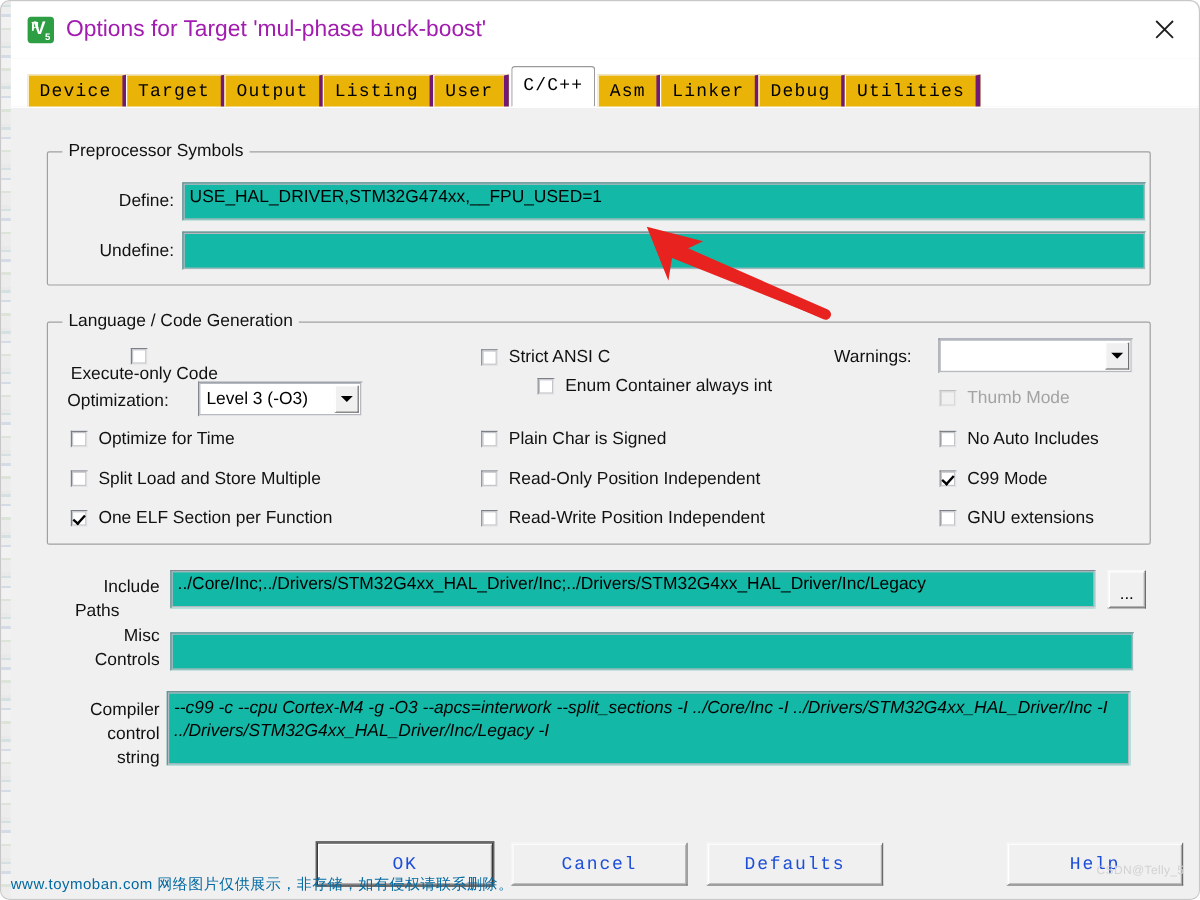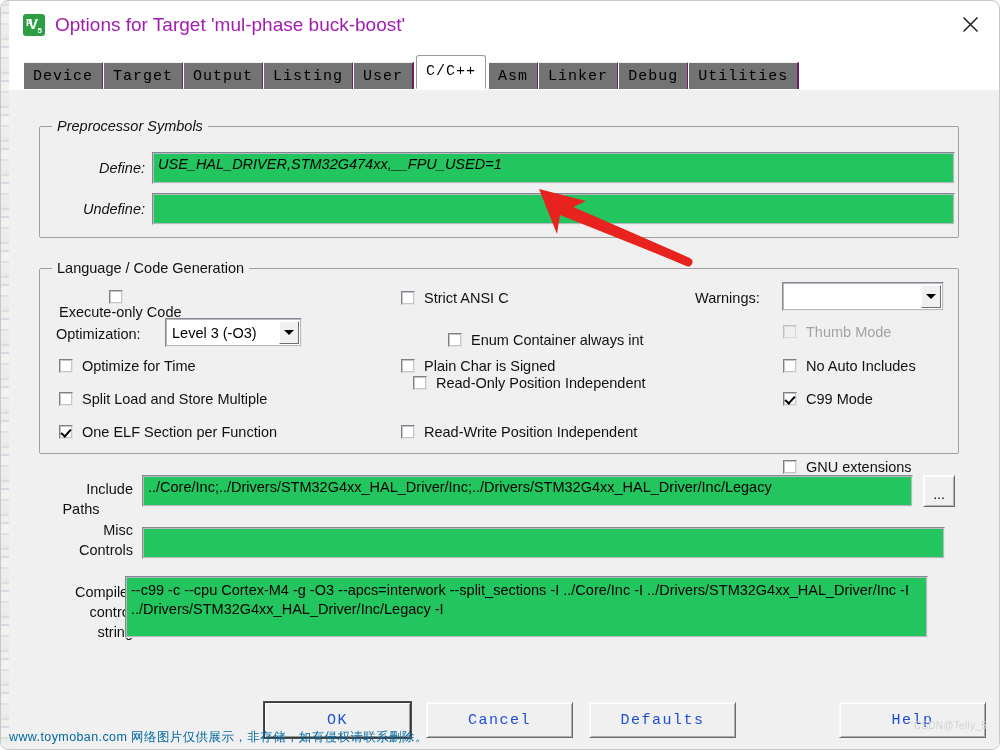--- a/index.html
+++ b/index.html
@@ -85,23 +85,23 @@
     display: flex; align-items: flex-end;
     padding-left: 14px;
   }
   .tab {
     font-family: "Liberation Mono", monospace;
     font-size: 15px;
     color: #000;
     letter-spacing: 1px;
     padding: 5px 9px 5px 9px;
     margin-right: -1px;
-    background: #737373;
+    background: #eab308;
     border-left: 1px solid #fdfdfd;
-    border-right: 2px solid #701a75;
+    border-right: 4px solid #701a75;
     border-top: 1px solid #f0f0f0;
     height: 27px;
     line-height: 17px;
     white-space: nowrap;
     cursor: default;
   }
   .tab.active {
     background: #ffffff;
     border: 1px solid #9a9a9a;
     border-bottom: 1px solid #ffffff;
@@ -139,21 +139,21 @@
   .lbl {
     font-size: 14.5px; color: #111;
     position: absolute;
     white-space: nowrap;
   }
   .lbl.right { text-align: right; }
 
   
   .field {
     position: absolute;
-    background: #22c55e;
+    background: #14b8a6;
     border: 1px solid;
     border-color: #828790 #e9e9e9 #e9e9e9 #828790;
     outline: 1px solid #b6bac0;
     outline-offset: -2px;
     font-size: 14.5px;
     color: #000;
     padding: 3px 4px 0 5px;
     overflow: hidden;
     white-space: nowrap;
     font-family: "Liberation Sans", sans-serif;
@@ -302,21 +302,21 @@
     <div class="tab">User</div>
     <div class="tab active">C/C++</div>
     <div class="tab">Asm</div>
     <div class="tab">Linker</div>
     <div class="tab">Debug</div>
     <div class="tab">Utilities</div>
   </div>
 
   <div id="page">
 
-    <div class="groupbox" style="left:30px; top:36px; width:920px; height:112px;font-style:italic;">
+    <div class="groupbox" style="left:30px; top:36px; width:920px; height:112px;">
       <div class="legend">Preprocessor Symbols</div>
 
       <div class="lbl right" style="left:10px; top:33px; width:95px;">Define:</div>
       <div class="field" style="left:112px; top:25px; width:803px; height:32px;">USE_HAL_DRIVER,STM32G474xx,__FPU_USED=1</div>
 
       <div class="lbl right" style="left:10px; top:74px; width:95px;">Undefine:</div>
       <div class="field" style="left:112px; top:66px; width:803px; height:32px;"></div>
     </div>
 
     <div class="groupbox" style="left:30px; top:178px; width:920px; height:186px;">
@@ -343,29 +343,29 @@
       </div>
       <div class="cbrow checked" style="left:19px; top:155px;">
         <span class="box"></span>
         <span>One ELF Section per Function</span>
       </div>
 
       <div class="cbrow" style="left:361px; top:21px;">
         <span class="box"></span>
         <span>Strict ANSI C</span>
       </div>
-      <div class="cbrow" style="left:361px; top:63px;padding-left:47px;">
+      <div class="cbrow" style="left:361px; top:45px;padding-left:47px;">
         <span class="box"></span>
         <span>Enum Container always int</span>
       </div>
       <div class="cbrow" style="left:361px; top:89px;">
         <span class="box"></span>
         <span>Plain Char is Signed</span>
       </div>
-      <div class="cbrow" style="left:361px; top:106px;margin-left:12px;">
+      <div class="cbrow" style="left:361px; top:122px;">
         <span class="box"></span>
         <span>Read-Only Position Independent</span>
       </div>
       <div class="cbrow" style="left:361px; top:155px;">
         <span class="box"></span>
         <span>Read-Write Position Independent</span>
       </div>
 
       <div class="lbl" style="left:655px; top:21px;text-align:center;">Warnings:</div>
       <div class="combo" style="left:742px; top:13px; width:162px; height:29px;">
@@ -378,39 +378,39 @@
         <span>Thumb Mode</span>
       </div>
       <div class="cbrow" style="left:743px; top:89px;">
         <span class="box"></span>
         <span>No Auto Includes</span>
       </div>
       <div class="cbrow checked" style="left:743px; top:122px;">
         <span class="box"></span>
         <span>C99 Mode</span>
       </div>
-      <div class="cbrow" style="left:743px; top:155px;margin-top:35px;">
+      <div class="cbrow" style="left:743px; top:155px;">
         <span class="box"></span>
         <span>GNU extensions</span>
       </div>
     </div>
 
     <div class="lbl right" style="left:20px; top:391px; width:104px;">Include</div>
     <div class="lbl right" style="left:20px; top:411px; width:104px;text-align:center;">Paths</div>
     <div class="field" style="left:133px; top:385px; width:771px; height:32px;">../Core/Inc;../Drivers/STM32G4xx_HAL_Driver/Inc;../Drivers/STM32G4xx_HAL_Driver/Inc/Legacy</div>
     <div class="browse-btn" style="left:914px; top:385px; width:32px; height:32px;">...</div>
 
     <div class="lbl right" style="left:20px; top:432px; width:104px;">Misc</div>
     <div class="lbl right" style="left:20px; top:452px; width:104px;">Controls</div>
     <div class="field" style="left:133px; top:437px; width:803px; height:32px;"></div>
 
     <div class="lbl right" style="left:20px; top:494px; width:104px;">Compiler</div>
     <div class="lbl right" style="left:20px; top:514px; width:104px;">control</div>
     <div class="lbl right" style="left:20px; top:534px; width:104px;">string</div>
-    <div class="field multiline" style="left:116px; top:486px; width:803px; height:62px;">--c99 -c --cpu Cortex-M4 -g -O3 --apcs=interwork --split_sections -I ../Core/Inc -I ../Drivers/STM32G4xx_HAL_Driver/Inc -I ../Drivers/STM32G4xx_HAL_Driver/Inc/Legacy -I</div>
+    <div class="field multiline" style="left:130px; top:486px; width:803px; height:62px;font-style:italic;">--c99 -c --cpu Cortex-M4 -g -O3 --apcs=interwork --split_sections -I ../Core/Inc -I ../Drivers/STM32G4xx_HAL_Driver/Inc -I ../Drivers/STM32G4xx_HAL_Driver/Inc/Legacy -I</div>
 
     <div class="dlg-btn default" style="left:255px; top:612px; width:147px;">OK</div>
     <div class="dlg-btn" style="left:417px; top:612px; width:147px;">Cancel</div>
     <div class="dlg-btn" style="left:580px; top:612px; width:147px;">Defaults</div>
     <div class="dlg-btn" style="left:830px; top:612px; width:147px;">Help</div>
   </div>
 
   <svg id="red-arrow" viewBox="0 0 1000 750">
     <g fill="#e8231f">
       <polygon points="538,188 585,200 566,209 690,259 684,264 559,214 556,233"></polygon>

